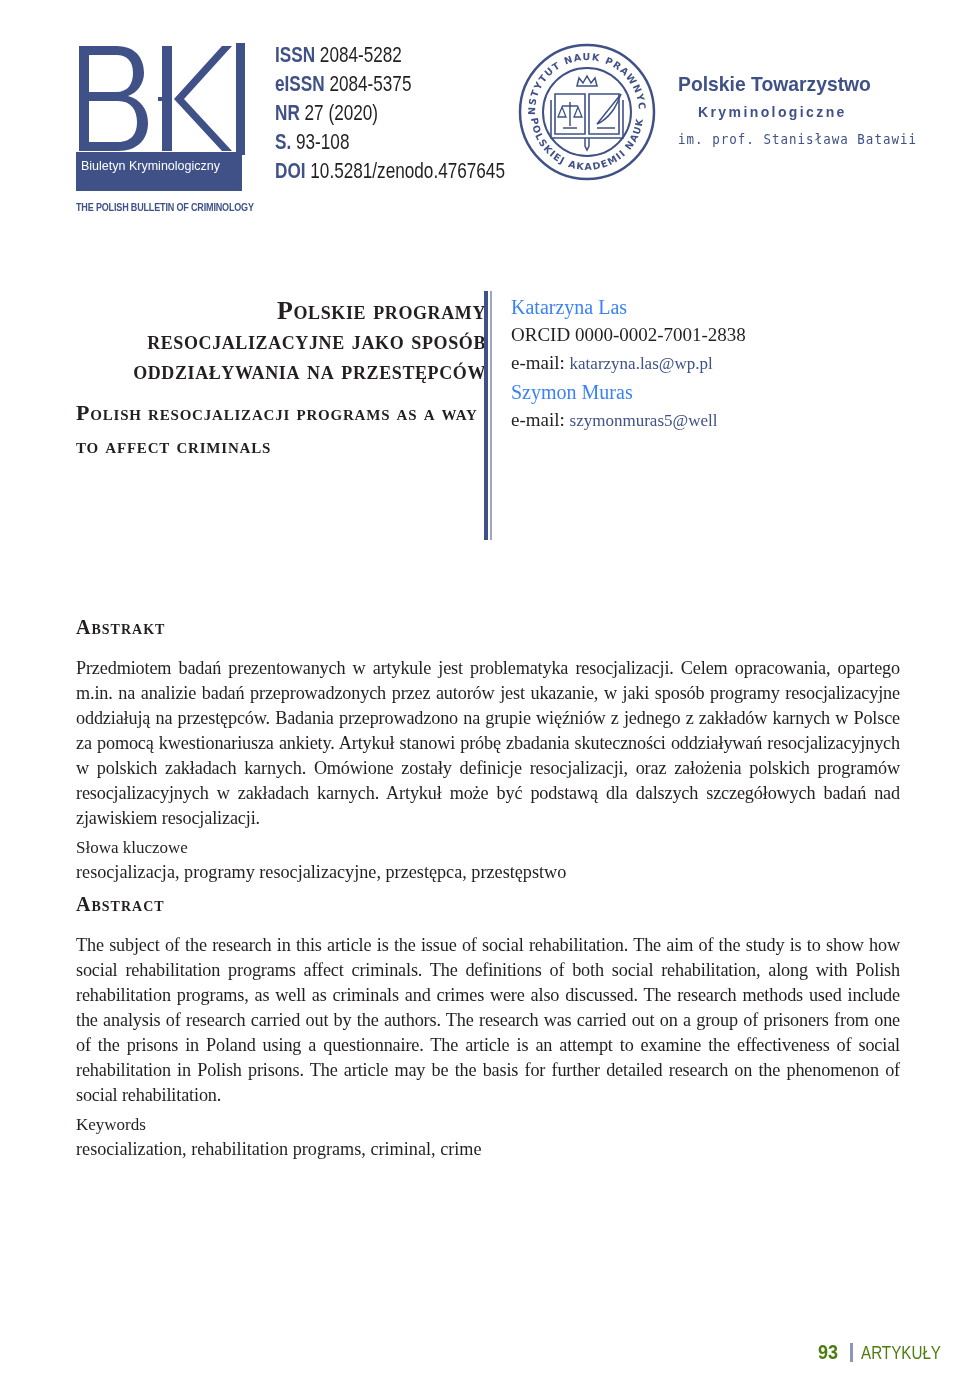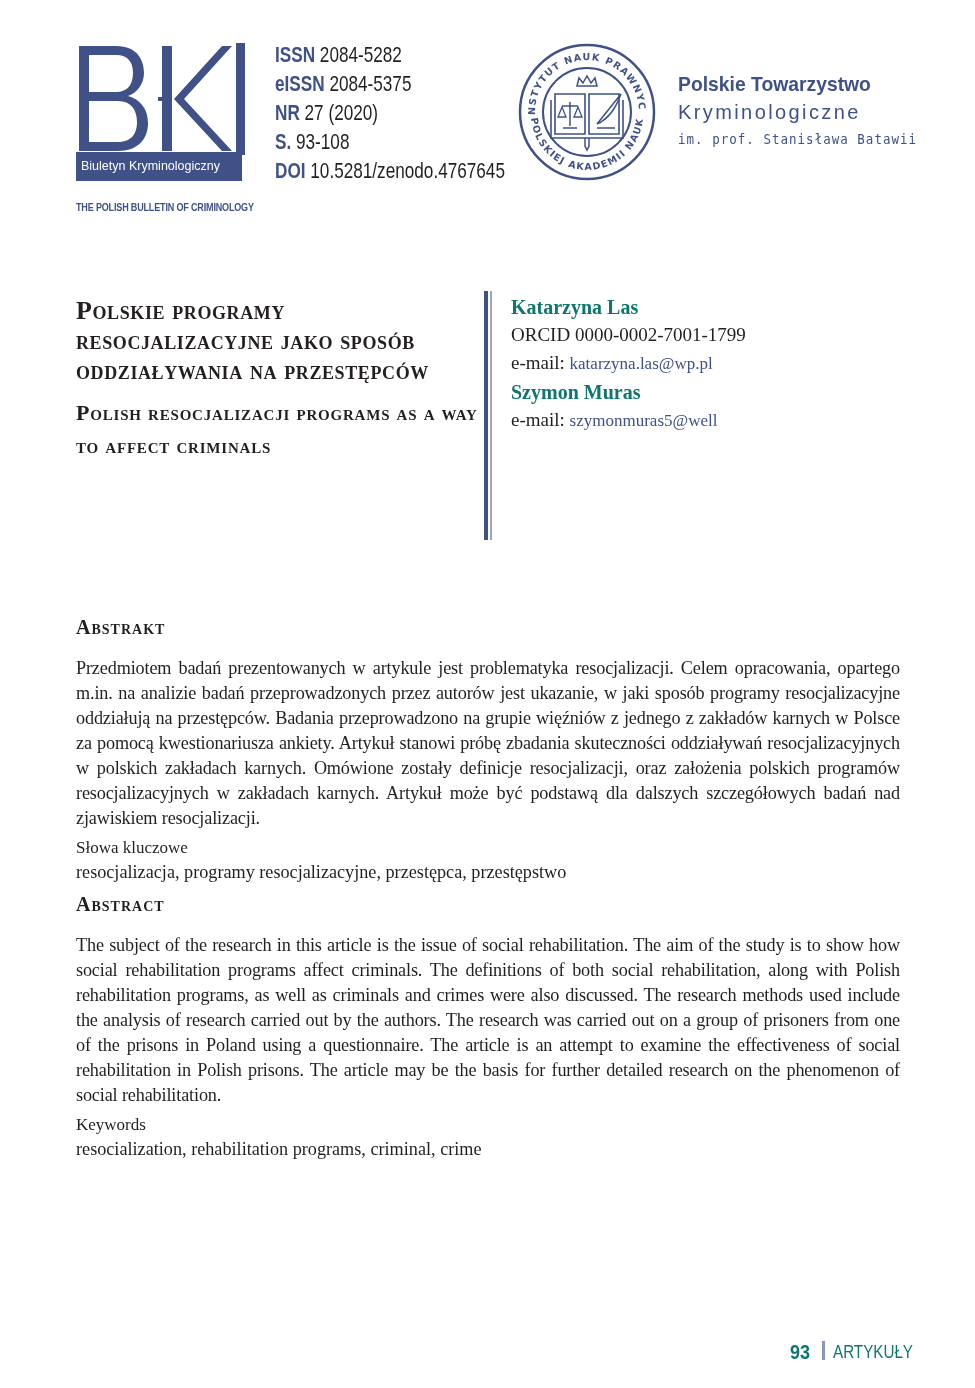--- a/index.html
+++ b/index.html
@@ -4,62 +4,62 @@
 <style>
   html, body { margin: 0; padding: 0; background: #ffffff; }
   body { width: 975px; height: 1388px; position: relative; overflow: hidden; color: #231f20; }
   .serif { font-family: "Liberation Serif", "DejaVu Serif", serif; }
   .sans { font-family: "Liberation Sans", "DejaVu Sans", sans-serif; }
 
   
   #bki-logo { position: absolute; left: 76px; top: 43px; width: 170px; height: 140px; }
   #bki-logo svg { display: block; }
   #bki-banner {
-    position: absolute; left: 76px; top: 152px; width: 166px; height: 29px;
+    position: absolute; left: 76px; top: 152px; width: 166px; height: 39px;
     background: #3f5186; color: #fff; font-size: 12.5px; line-height: 29px; padding-left: 5px;
     box-sizing: border-box; white-space: nowrap;
   }
   #bulletin-subtitle {
     position: absolute; left: 76px; top: 201px; font-size: 11px; font-weight: bold;
     color: #3f5186; letter-spacing: -0.2px; transform: scaleX(0.82); transform-origin: left top; white-space: nowrap;
   }
   #journal-meta { position: absolute; left: 275px; top: 40px; }
   .meta-line { font-size: 22px; line-height: 29px; white-space: nowrap; transform: scaleX(0.78); transform-origin: left top; color: #231f20; }
   .meta-key { color: #3f5186; font-weight: bold; }
 
   #seal { position: absolute; left: 517px; top: 42px; width: 140px; height: 140px; }
   #society { position: absolute; left: 678px; top: 70px; color: #3f5186; }
   #society-line1 { font-size: 21px; font-weight: bold; white-space: nowrap; transform: scaleX(0.92); transform-origin: left top; line-height: 28px; }
-  #society-line2 { font-size: 20px; font-weight: normal; letter-spacing: 2.4px; white-space: nowrap; line-height: 28px; }
+  #society-line2 { font-size: 14px; font-weight: bold; letter-spacing: 2.4px; white-space: nowrap; line-height: 28px; margin-left: 20px; }
   #society-line3 { font-size: 14.5px; letter-spacing: 1.2px; white-space: nowrap; line-height: 26px; font-family: "DejaVu Sans Mono", "Liberation Mono", monospace; transform: scaleX(0.86); transform-origin: left top; }
 
   
   #title-block { position: absolute; left: 76px; top: 296px; width: 410px; }
-  #title-pl { font-size: 26px; font-weight: bold; line-height: 30px; font-variant: small-caps; letter-spacing: 0.6px; color: #231f20; }
+  #title-pl { font-size: 26px; font-weight: bold; line-height: 30px; font-variant: small-caps; letter-spacing: 0.6px; color: #231f20; text-align: right; }
   #title-en { font-size: 22px; font-weight: bold; line-height: 33px; font-variant: small-caps; letter-spacing: 0.8px; margin-top: 10px; color: #231f20; }
 
   #title-divider { position: absolute; left: 484px; top: 291px; width: 9px; height: 249px; }
   #title-divider .thick { position: absolute; left: 0; top: 0; width: 4px; height: 100%; background: #3f5186; }
   #title-divider .thin { position: absolute; left: 6px; top: 0; width: 2px; height: 100%; background: #9aa6c4; }
 
   #authors { position: absolute; left: 511px; top: 293px; }
-  .author-name { font-size: 20px; font-weight: bold; line-height: 28px; color: #0f766e; }
+  .author-name { font-size: 20px; font-weight: normal; line-height: 28px; color: #3b82f6; }
   .author-line { font-size: 19px; line-height: 28px; color: #231f20; white-space: nowrap; }
   .author-email { font-size: 17px; color: #3f5186; }
 
   
   #content { position: absolute; left: 76px; top: 612px; width: 824px; }
   .section-heading { font-size: 20px; font-weight: bold; font-variant: small-caps; letter-spacing: 1px; line-height: 30px; color: #231f20; }
   .para { font-size: 18.2px; line-height: 25px; text-align: justify; color: #231f20; margin-top: 14px; letter-spacing: -0.15px; }
   .kw-label { font-size: 17px; line-height: 25px; margin-top: 4px; color: #231f20; }
   .kw-values { font-size: 18.2px; line-height: 25px; color: #231f20; }
   #abstract-en-heading { margin-top: 4px; }
 
   
-  #footer { position: absolute; left: 790px; top: 1341px; display: flex; color: #0f766e; }
+  #footer { position: absolute; left: 818px; top: 1341px; display: flex; align-items: center; color: #4d7c0f; }
   #page-number { font-size: 20px; font-weight: bold; transform: scaleX(0.9); transform-origin: left center; }
   #footer-bar { width: 3px; height: 19px; background: #8a97bb; margin: 0 8px 0 10px; }
   #section-name { font-size: 19px; transform: scaleX(0.8); transform-origin: left center; white-space: nowrap; }
 </style>
 </head>
 <body>
 
 <div id="bki-logo">
   <svg width="170" height="112" viewBox="0 0 170 112">
 
@@ -129,21 +129,21 @@
   <div id="title-en">Polish resocjalizacji programs as a way to affect criminals</div>
 </div>
 
 <div id="title-divider">
   <div class="thick"></div>
   <div class="thin"></div>
 </div>
 
 <div id="authors" class="serif">
   <div class="author-name">Katarzyna Las</div>
-  <div class="author-line"><span>ORCID</span> <span>0000-0002-7001-1799</span></div>
+  <div class="author-line"><span>ORCID</span> <span>0000-0002-7001-2838</span></div>
   <div class="author-line"><span>e-mail:</span> <span class="author-email">katarzyna.las@wp.pl</span></div>
   <div class="author-name">Szymon Muras</div>
   <div class="author-line"><span>e-mail:</span> <span class="author-email">szymonmuras5@well</span></div>
 </div>
 
 <div id="content" class="serif">
   <div class="section-heading">Abstrakt</div>
   <div class="para">Przedmiotem badań prezentowanych w artykule jest problematyka resocjalizacji. Celem opracowania, opartego m.in. na analizie badań przeprowadzonych przez autorów jest ukazanie, w jaki sposób programy resocjalizacyjne oddziałują na przestępców. Badania przeprowadzono na grupie więźniów z jednego z zakładów karnych w Polsce za pomocą kwestionariusza ankiety. Artykuł stanowi próbę zbadania skuteczności oddziaływań resocjalizacyjnych w polskich zakładach karnych. Omówione zostały definicje resocjalizacji, oraz założenia polskich programów resocjalizacyjnych w zakładach karnych. Artykuł może być podstawą dla dalszych szczegółowych badań nad zjawiskiem resocjalizacji.</div>
   <div class="kw-label">Słowa kluczowe</div>
   <div class="kw-values">resocjalizacja, programy resocjalizacyjne, przestępca, przestępstwo</div>

